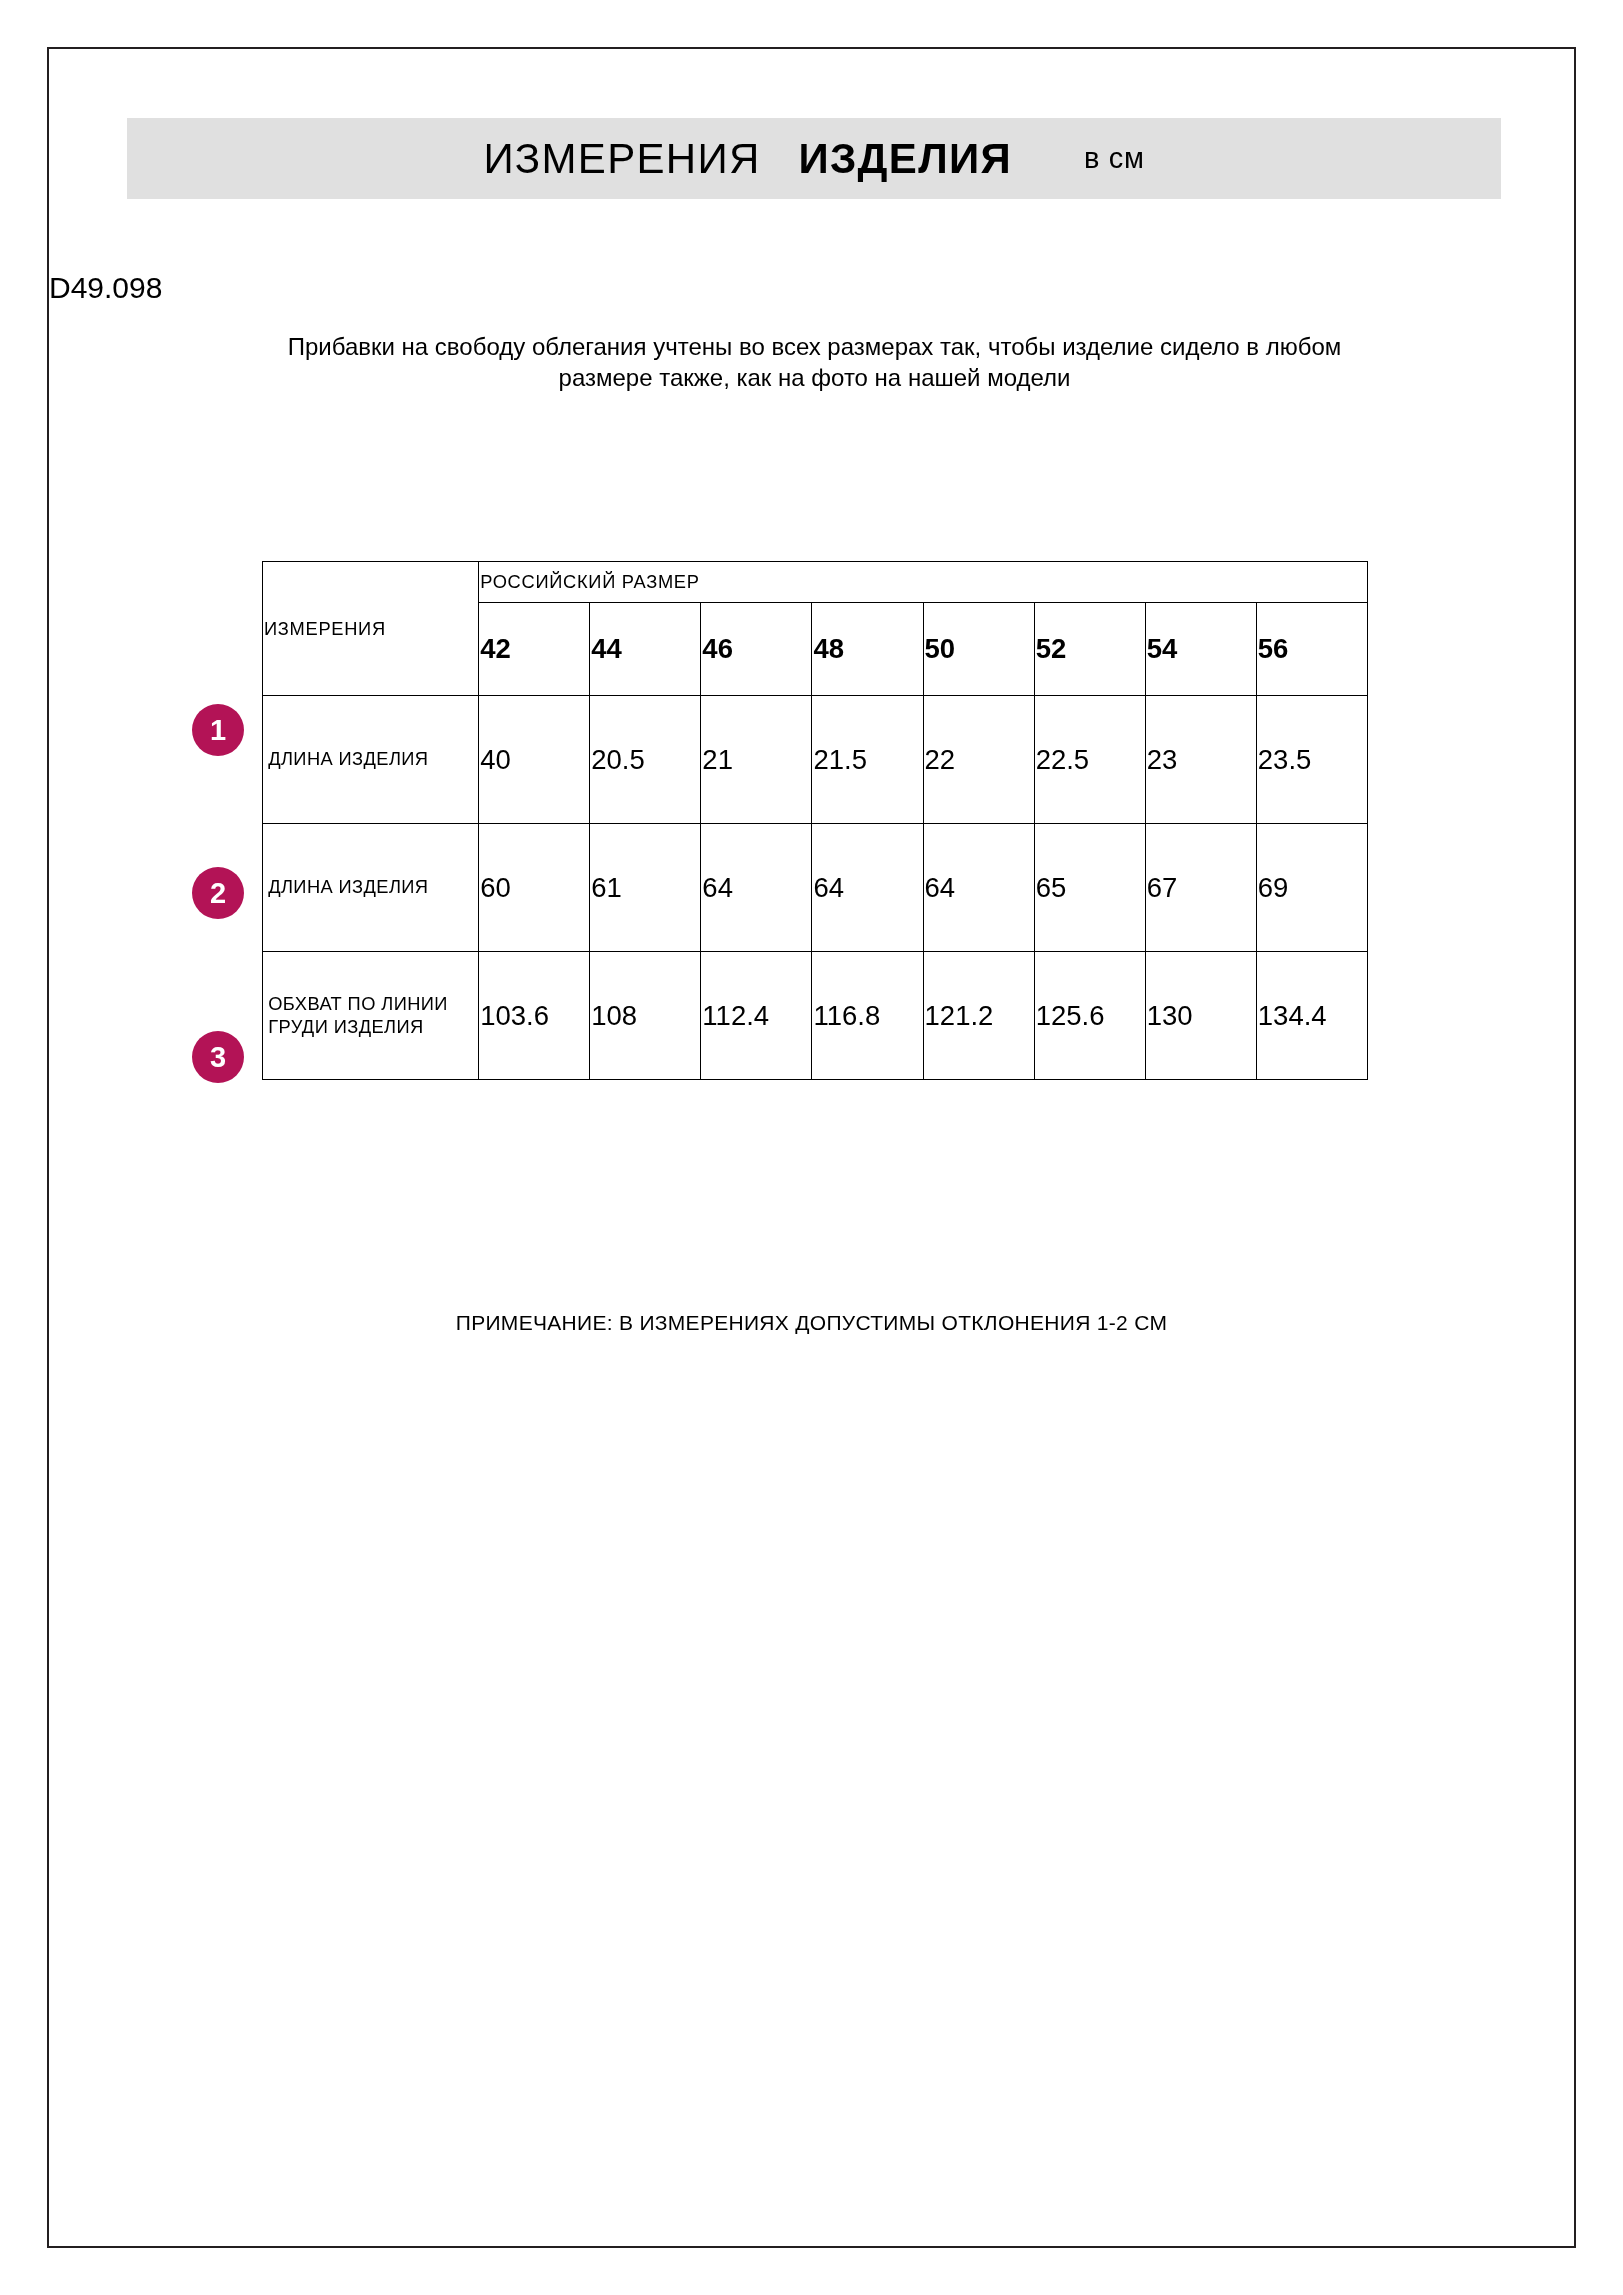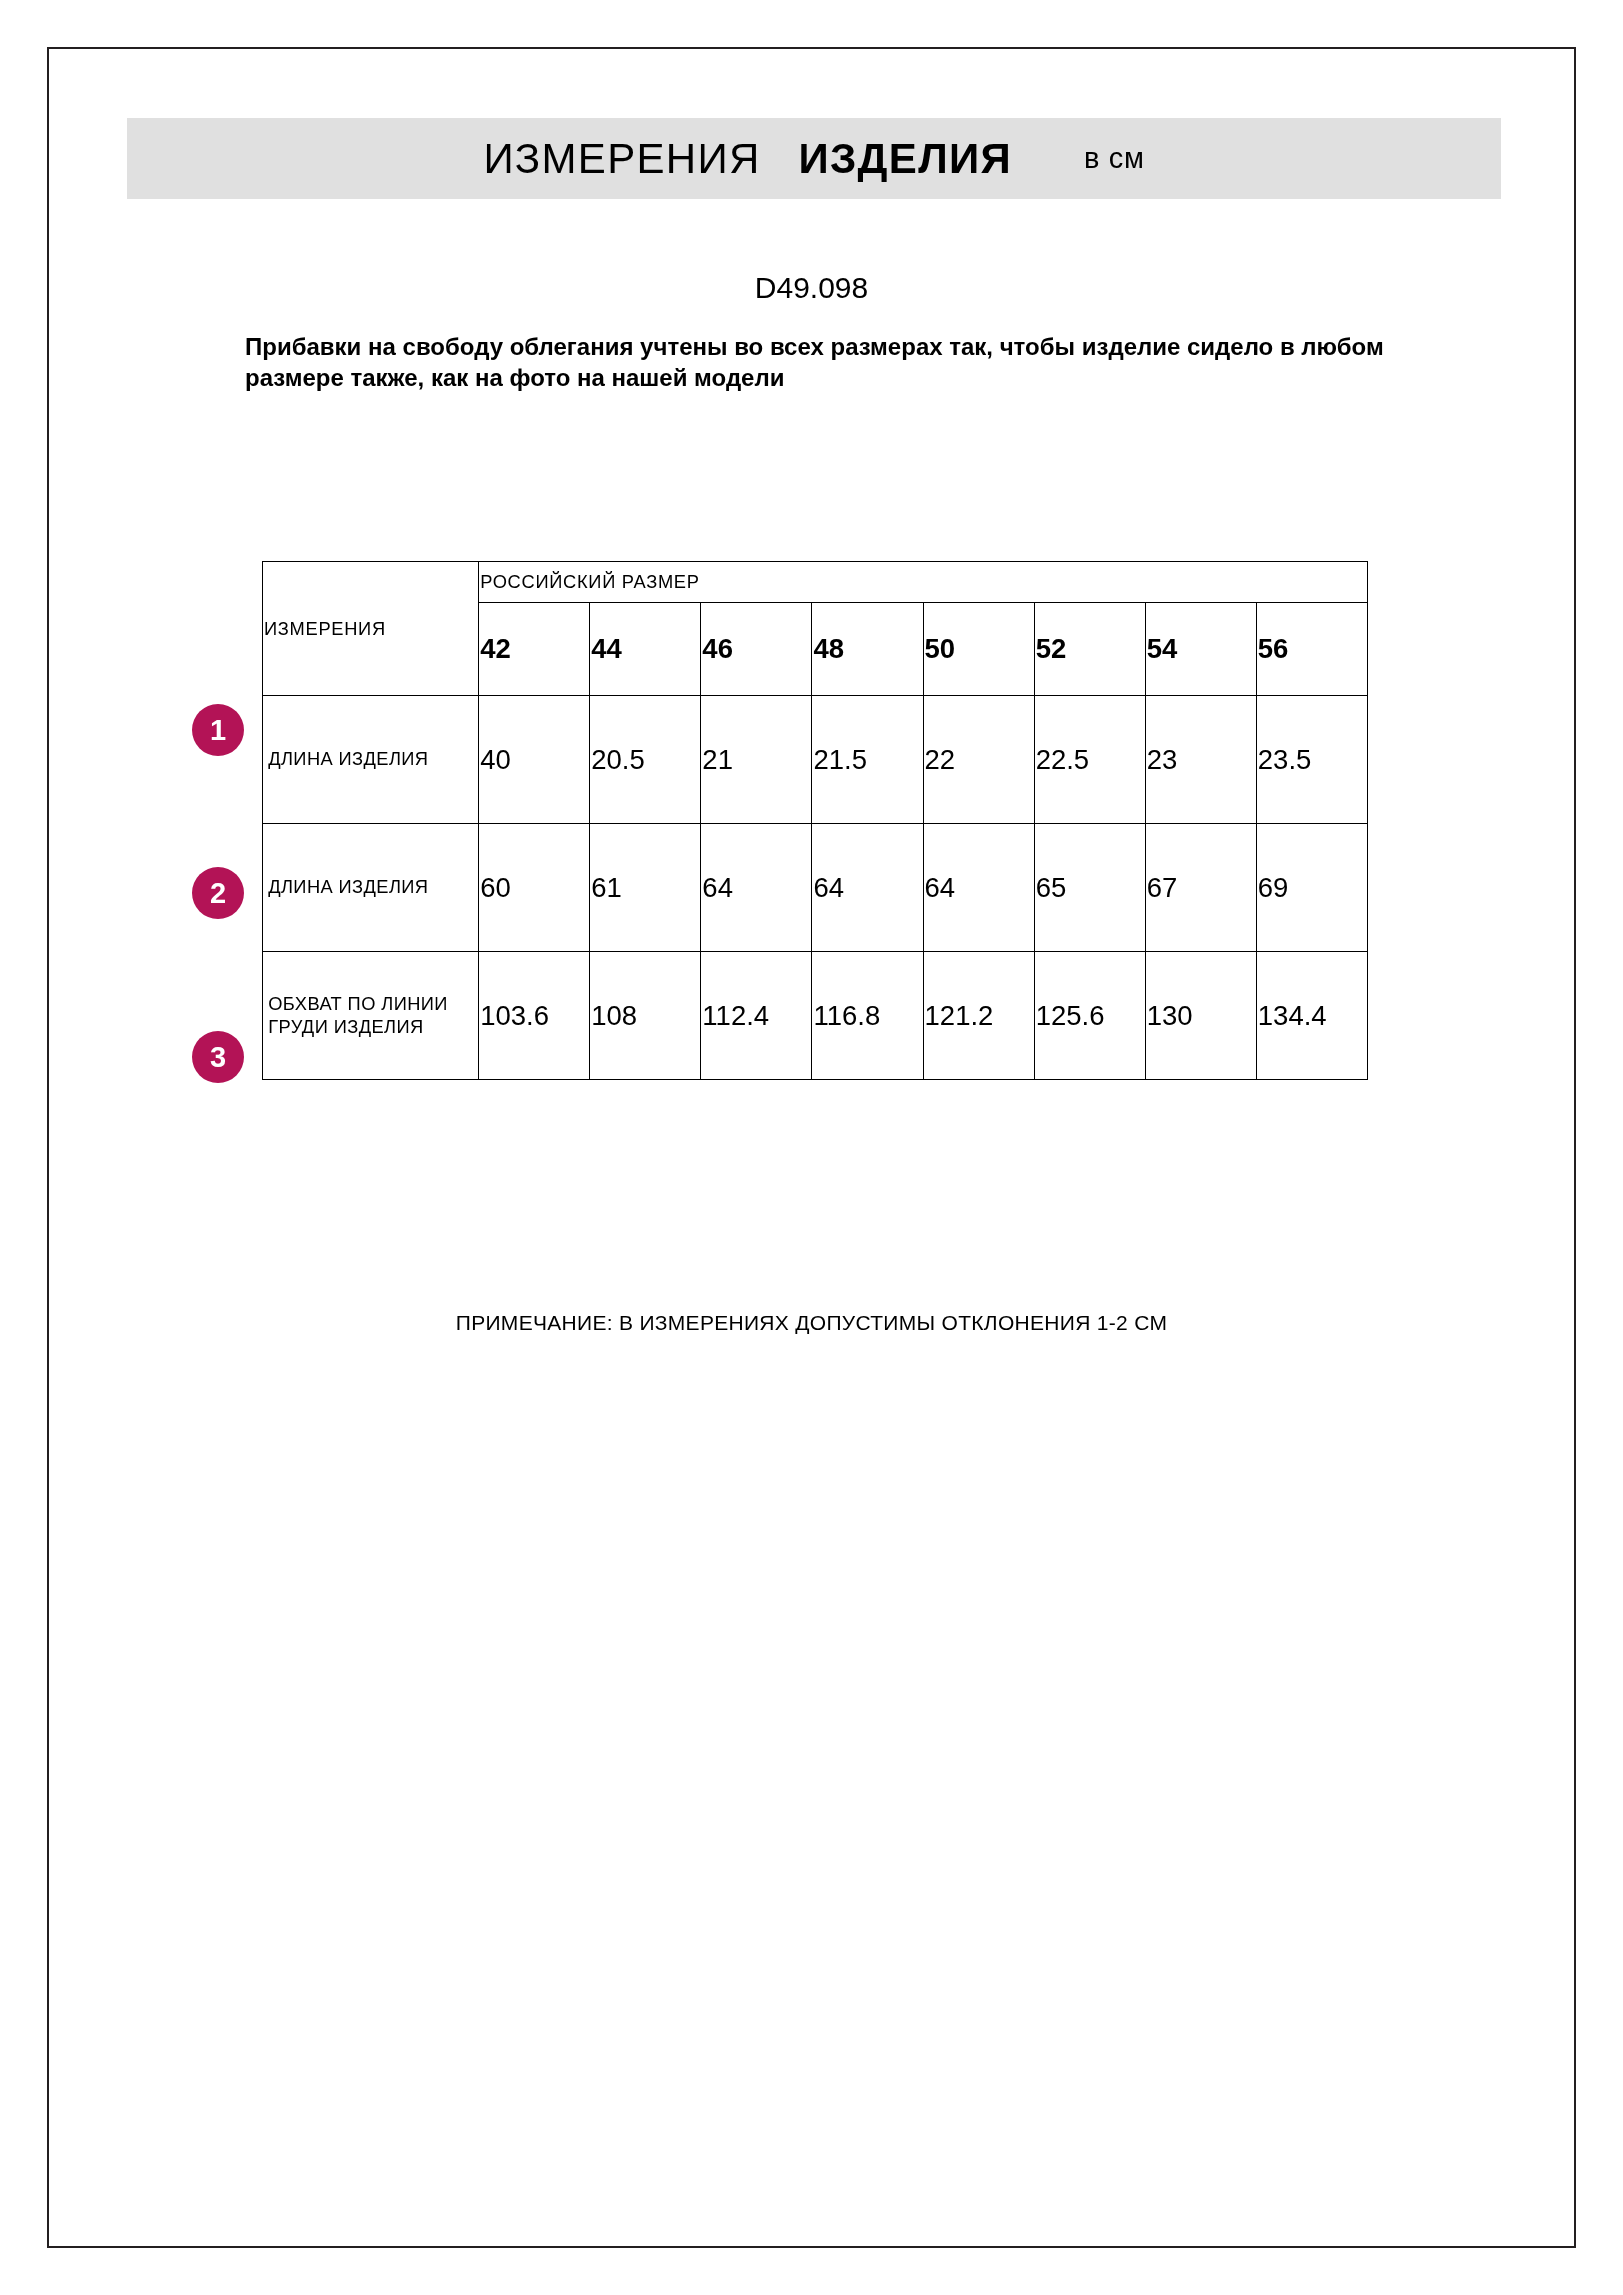--- a/index.html
+++ b/index.html
@@ -57,31 +57,30 @@
     font-size: 29px;
     font-weight: 400;
     margin-left: 72px;
     letter-spacing: 0.7px;
   }
   .article-code {
     position: absolute;
     left: 0;
     top: 222px;
     width: 100%;
-    text-align: center;
     font-size: 30px;
   }
   .subtitle {
     position: absolute;
     left: 196px;
     top: 283px;
     width: 1139px;
+    text-align: center;
     font-size: 24px;
     line-height: 1.28;
-    font-weight: bold;
   }
   
   .table-wrap {
     position: absolute;
     left: 213px;
     top: 512px;
     width: 1106px;
   }
   table.size-table {
     border-collapse: collapse;

